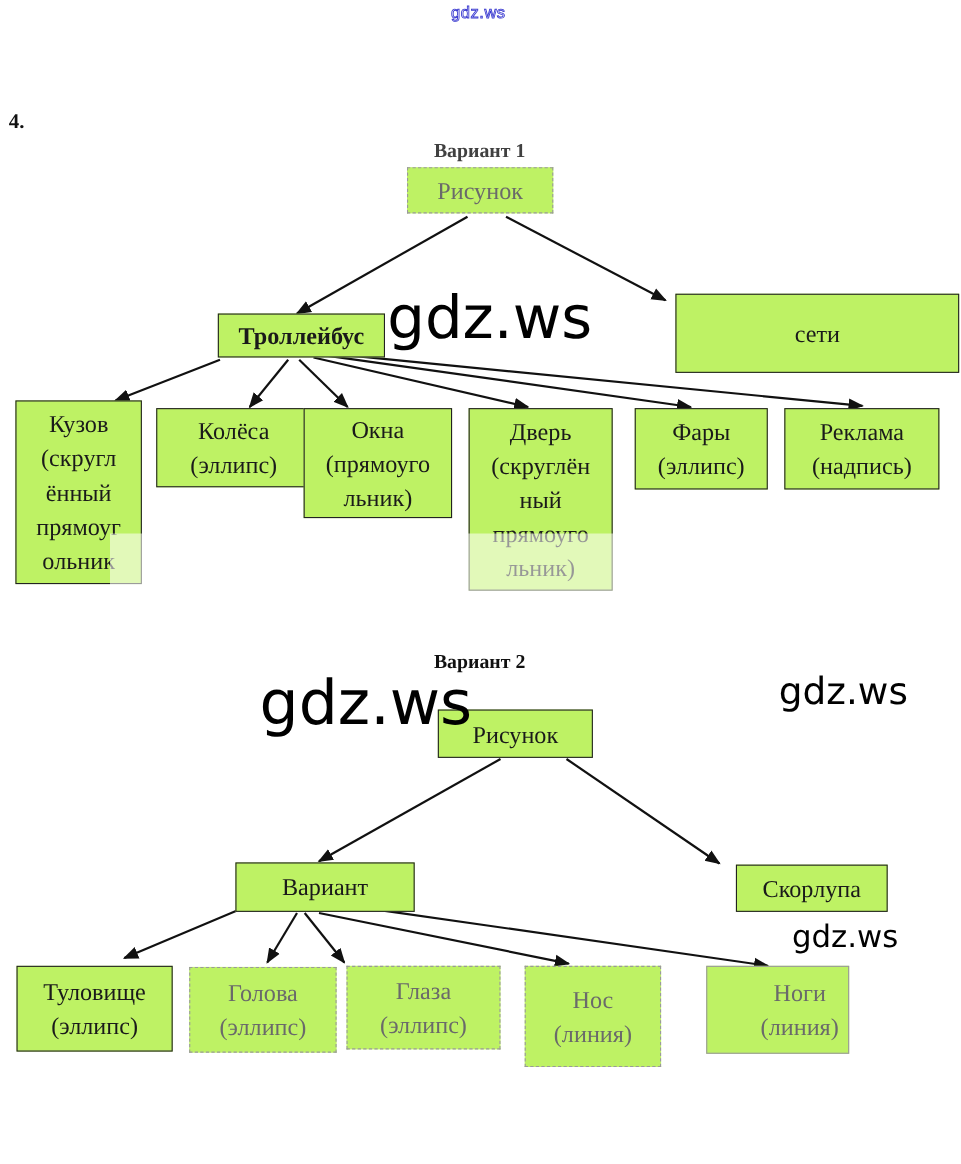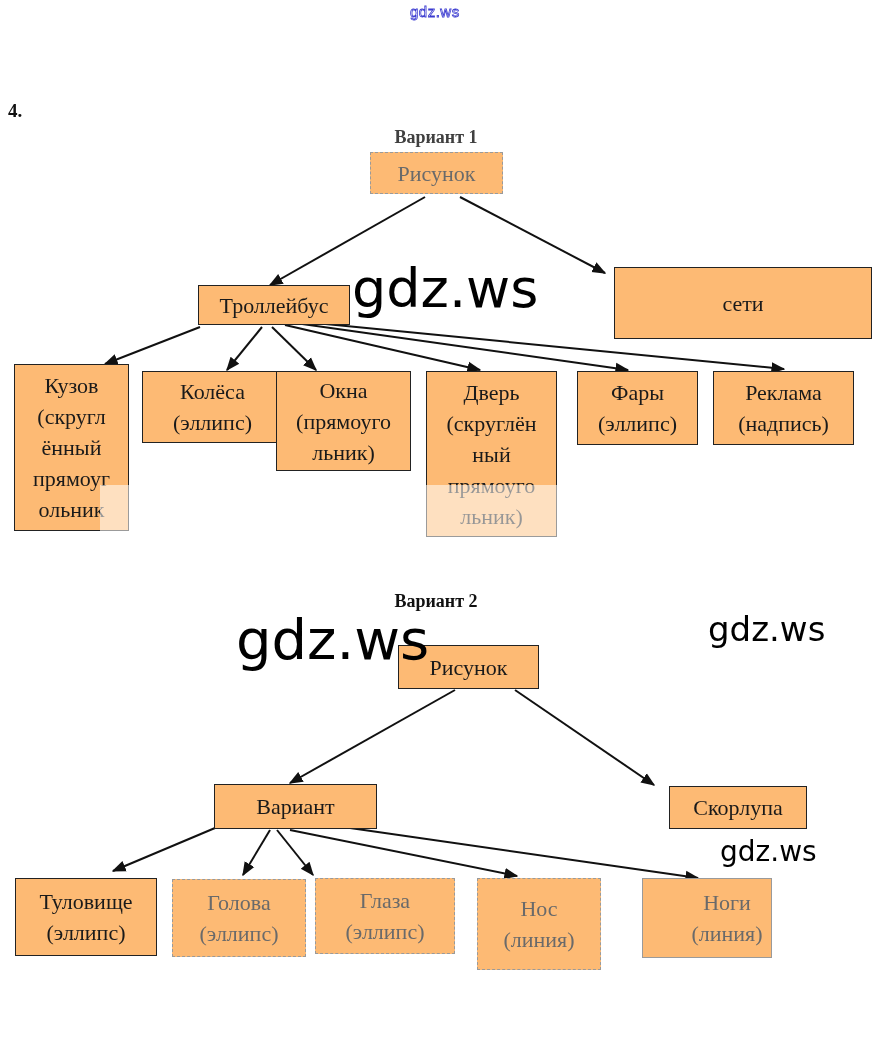--- a/index.html
+++ b/index.html
@@ -1,20 +1,20 @@
 <!DOCTYPE html>
 <html><head>
 <meta charset="utf-8">
 <style>
   html, body { margin: 0; padding: 0; background: #ffffff; }
   body { width: 874px; height: 1058px; position: relative; overflow: hidden; font-family: "Liberation Serif", serif; color: #111; }
   .wm-top { position: absolute; left: 410px; top: 3px; font-family: "Liberation Sans", sans-serif; font-size: 15px; color: #ffffff; -webkit-text-stroke: 0.8px #3a3ad0; letter-spacing: 0.5px; }
   .task-num { position: absolute; left: 8px; top: 100px; font-weight: bold; font-size: 19px; }
   .variant { position: absolute; font-weight: bold; font-size: 18px; text-align: center; width: 200px; }
-  .node { position: absolute; box-sizing: border-box; border: 1.3px solid #222; background: #fdba74; display: flex; flex-direction: column; align-items: center; justify-content: center; text-align: center; font-size: 22px; line-height: 31px; color: #1a1a1a; }
+  .node { position: absolute; box-sizing: border-box; border: 1.3px solid #222; background: #bef264; display: flex; flex-direction: column; align-items: center; justify-content: center; text-align: center; font-size: 22px; line-height: 31px; color: #1a1a1a; }
   .node span { display: block; }
   .faded { color: #6a6a6a; border-color: #9a9a9a; }
   .wm { position: absolute; font-family: "DejaVu Sans", sans-serif; color: #000; line-height: 1; }
   svg.edges { position: absolute; left: 0; top: 0; }
   .eraser { position: absolute; background: rgba(255,255,255,0.55); }
 </style>
 </head>
 <body>
 
 <div class="wm-top">gdz.ws</div>
@@ -45,21 +45,21 @@
     <line x1="290" y1="830" x2="517" y2="876"></line>
     <line x1="350" y1="828" x2="698" y2="878"></line>
   </g>
 </svg>
 
 <div class="variant" style="left:336px; top:127px; color:#404040;">Вариант 1</div>
 <div class="node faded" style="left:370px; top:152px; width:133px; height:42px; border-style:dashed;">
   <span>Рисунок</span>
 </div>
 
-<div class="node" style="left:198px; top:285px; width:152px; height:40px;">
+<div class="node" style="left:198px; top:285px; width:152px; height:40px;font-weight:bold;">
   <span>Троллейбус</span>
 </div>
 <div class="node" style="left:614px; top:267px; width:258px; height:72px;">
   <span>сети</span>
 </div>
 
 <div class="node" style="left:14px; top:364px; width:115px; height:167px;">
   <span>Кузов</span>
   <span>(скругл</span>
   <span>ённый</span>

